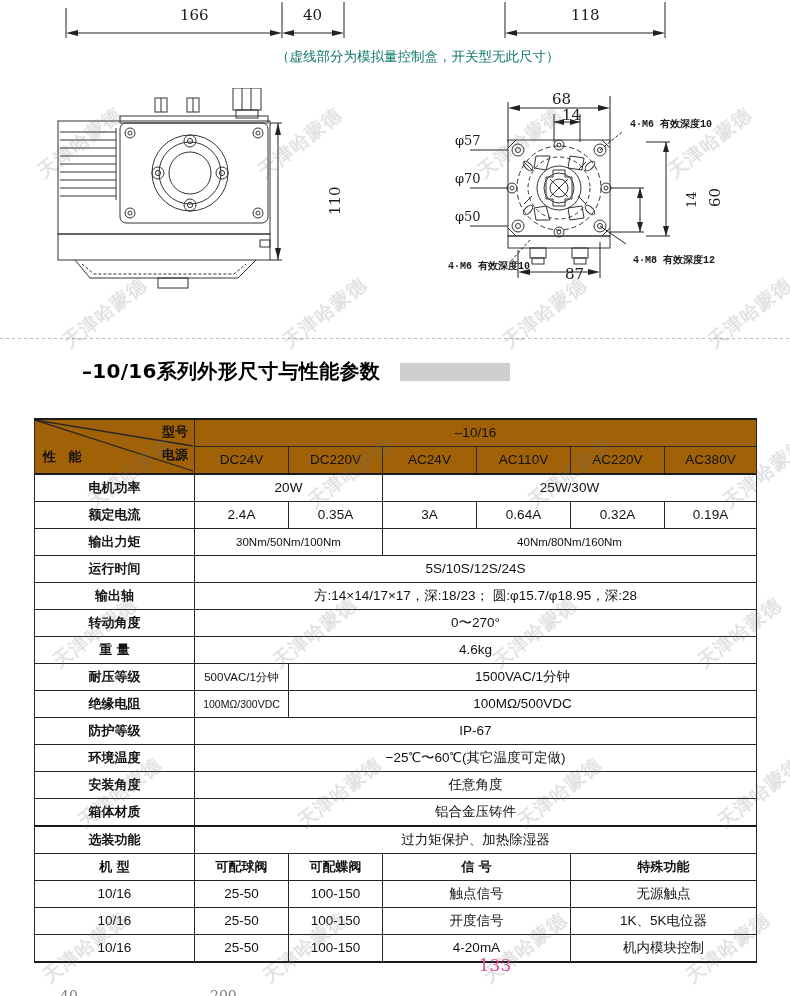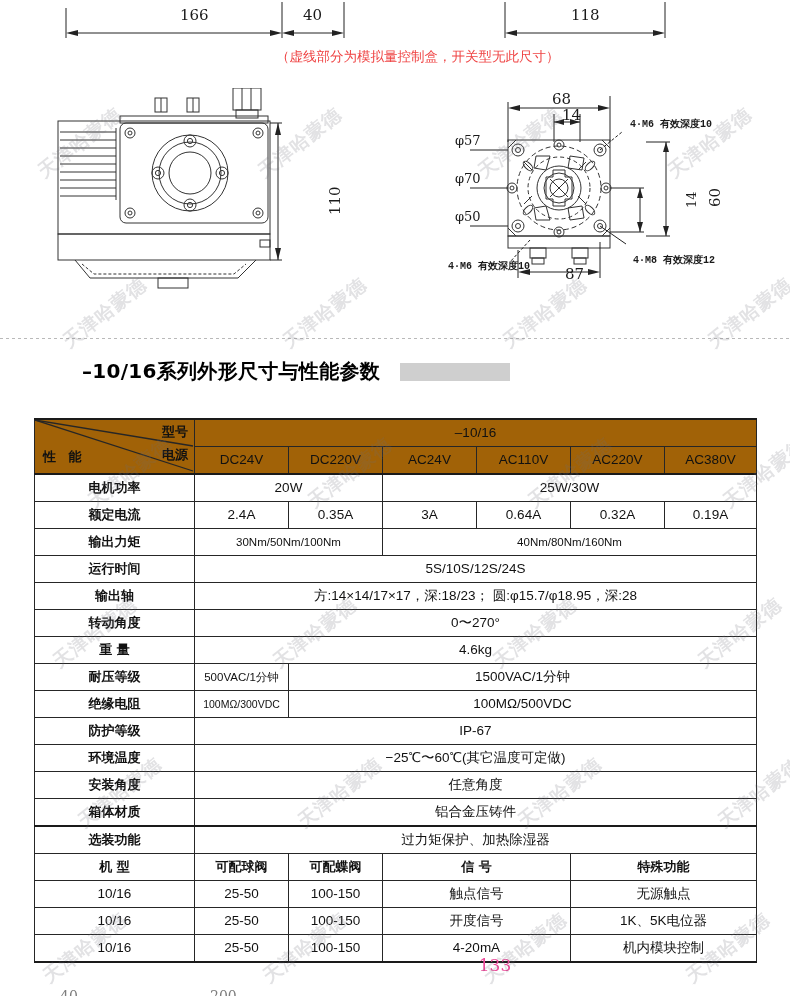--- a/index.html
+++ b/index.html
@@ -30,21 +30,21 @@
     font-family:"DejaVu Serif","Liberation Serif",serif;
     font-size:15px;color:#1a1a1a;white-space:nowrap;
   }
   .dimtxt.sm{font-size:13px;}
   .dimtxt.cn{font-family:Liberation Mono, monospace;font-weight:700;font-size:10px;}
   .vert{transform:rotate(-90deg);transform-origin:left top;}
 
   .note{
     position:absolute;
     font-family:"DejaVu Sans",sans-serif;
-    font-size:13.5px;color:#ef4444;white-space:nowrap;
+    font-size:13.5px;color:#0f766e;white-space:nowrap;
   }
 
   
   .heading-wrap{position:absolute;left:82px;top:358px;display:flex;align-items:center;gap:12px;}
   .heading-text{
     font-family:"DejaVu Sans",sans-serif;
     font-size:20px;font-weight:700;color:#000;white-space:nowrap;
     letter-spacing:.3px;
   }
   .heading-bar{width:110px;height:18px;background:#cfcfcf;margin-left:8px;}

